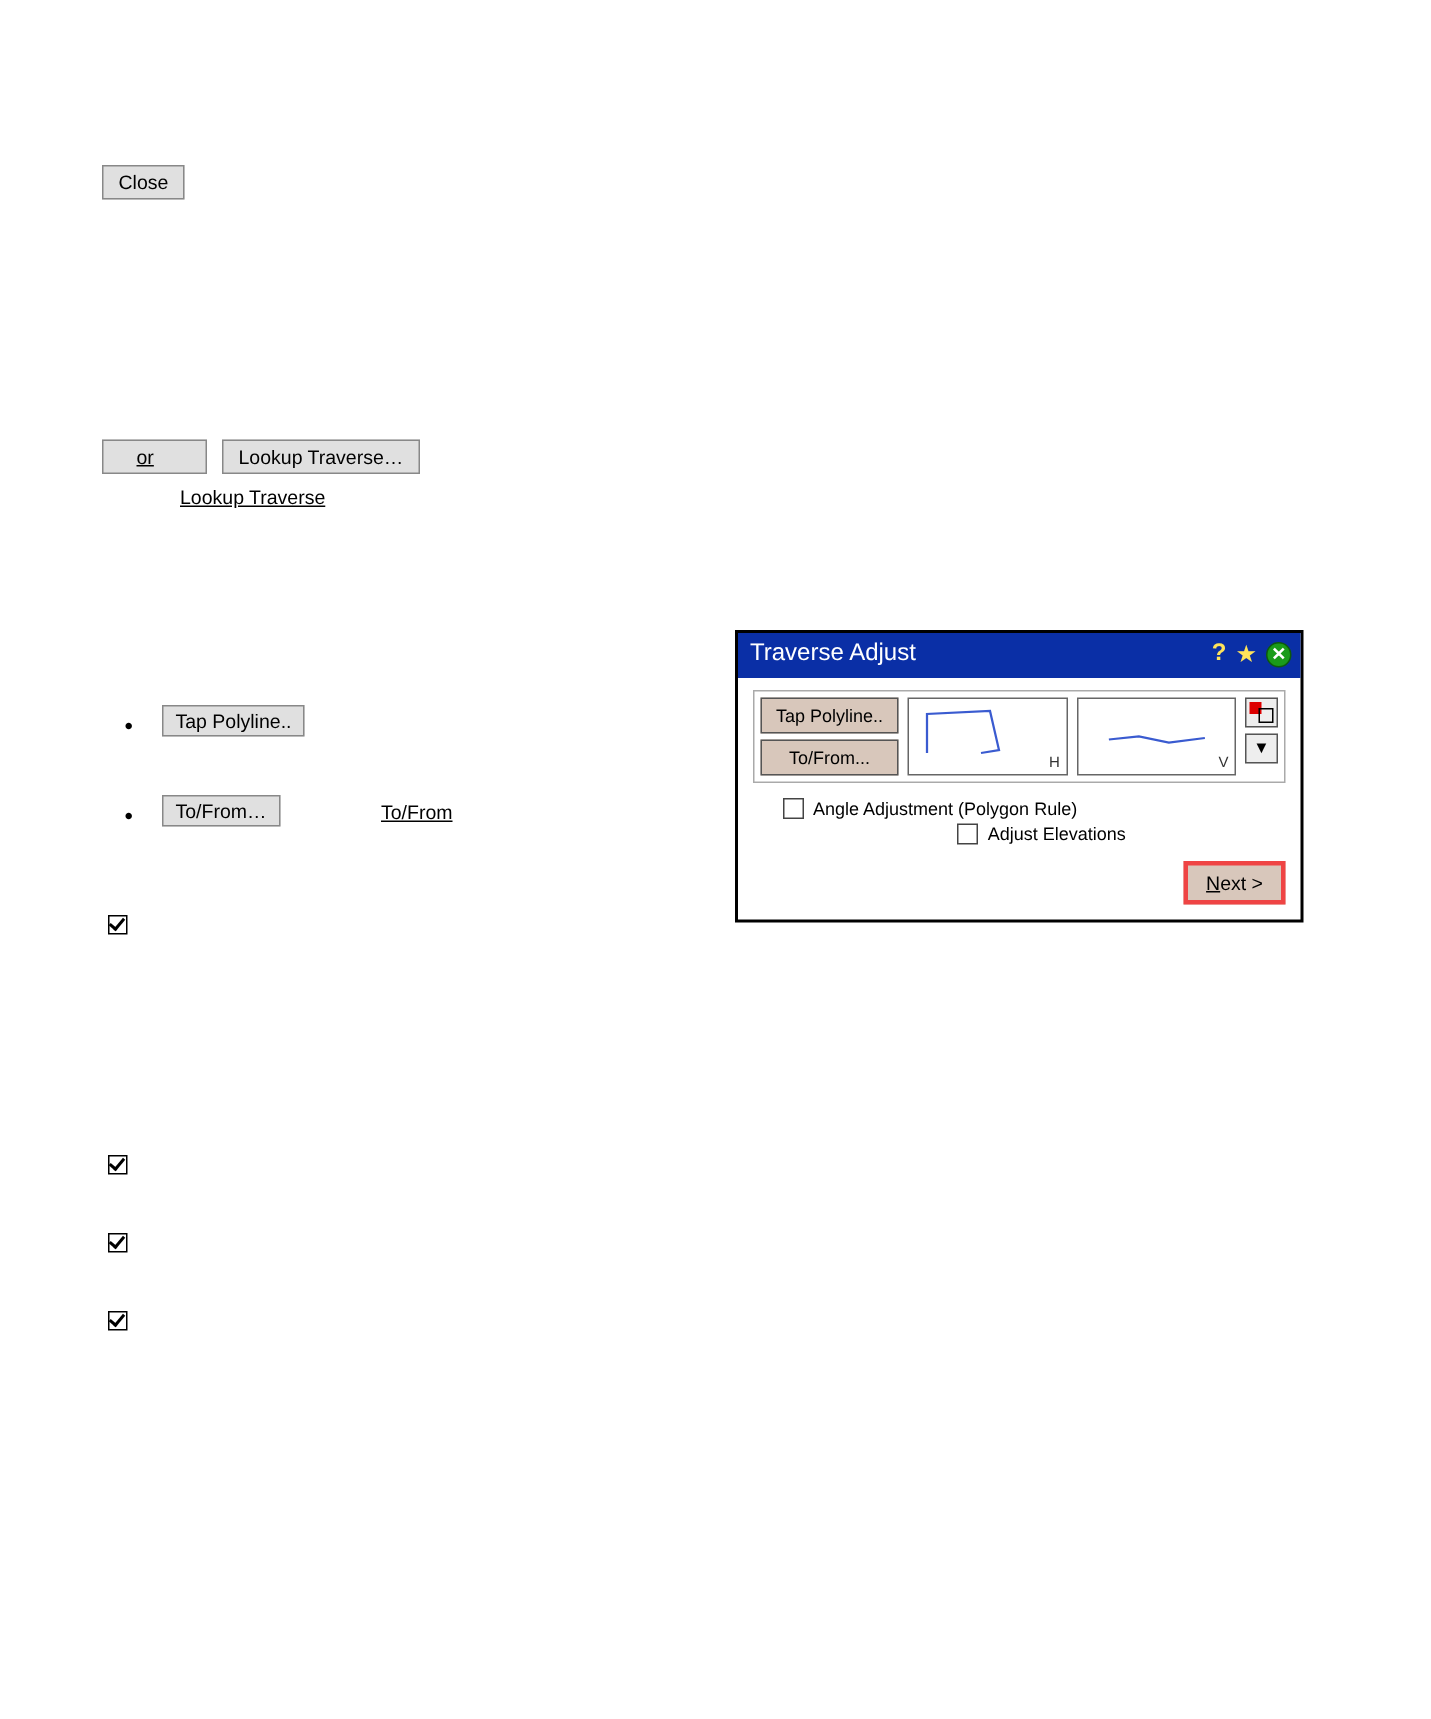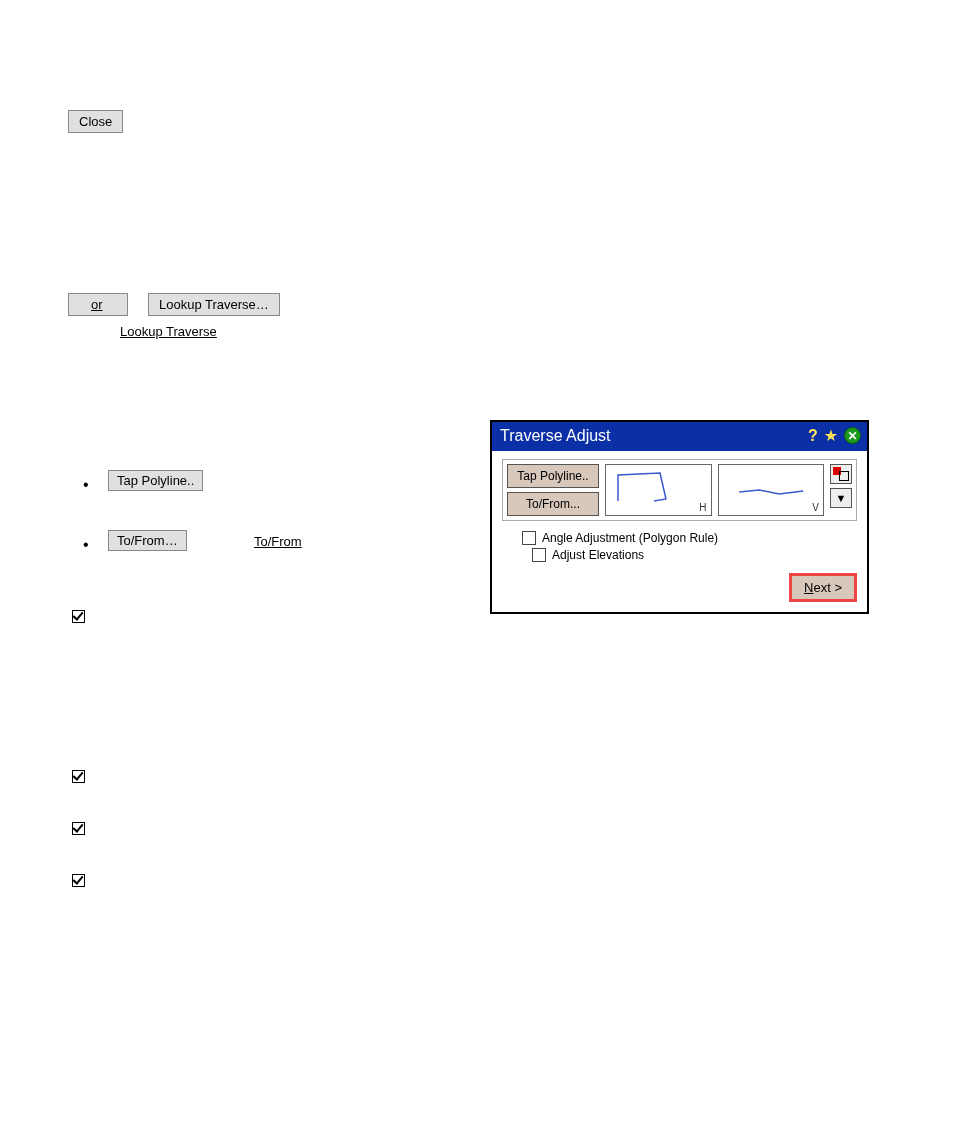--- a/index.html
+++ b/index.html
@@ -97,21 +97,21 @@
   .preview-right { width:72px; }
   .side { display:flex; flex-direction:column; gap:4px; }
   .side-btn {
     width:22px; height:20px; border:1px solid #555; background:#eee;
     display:flex; align-items:center; justify-content:center; font-size:11px;
   }
   .side-btn.color { position:relative; }
   .side-btn.color .sw { width:8px;height:8px; background:#d00; position:absolute; top:2px; left:2px;}
   .side-btn.color .frame { width:10px;height:10px; border:1px solid #000; position:absolute; bottom:2px; right:2px;}
   .chk-row { display:flex; align-items:center; margin:3px 0 3px 20px; font-size:12px;}
-  .chk-row.indent { margin-left:30px; }
+  .chk-row.indent { margin-left:30px;justify-content:center; }
   .chk {
     width:14px; height:14px; border:1px solid #444; background:#fff;
     margin-right:6px; display:inline-flex; align-items:center; justify-content:center;
     font-size:12px; line-height:1;
   }
   .chk.checked::after { content:"✓"; font-size:12px; }
   .dlg-next {
     float:right; background:#d8c7bb; border:3px solid #ef4444;
     padding:4px 12px; font-size:13px; margin-top:8px;
   }
@@ -130,21 +130,21 @@
   .abs { position:absolute; }
 </style>
 </head>
 <body>
 
 <div class="abs" style="left:68px; top:110px;">
   <span class="doc-btn">Close</span>
 </div>
 
 <div class="abs" style="left:68px; top:293px;">
-  <span class="doc-btn" style="padding-left:22px;padding-right:24px;text-decoration:underline;">or</span>
+  <span class="doc-btn" style="padding-left:22px;padding-right:34px;text-decoration:underline;">or</span>
 </div>
 <div class="abs" style="left:148px; top:293px;">
   <span class="doc-btn">Lookup Traverse…</span>
 </div>
 <div class="abs underline" style="left:120px; top:324px;">Lookup Traverse</div>
 
 <div class="bullet abs" style="left:83px; top:477px;">•</div>
 <div class="abs" style="left:108px; top:470px;">
   <span class="doc-btn doc-btn-sm">Tap Polyline..</span>
 </div>

